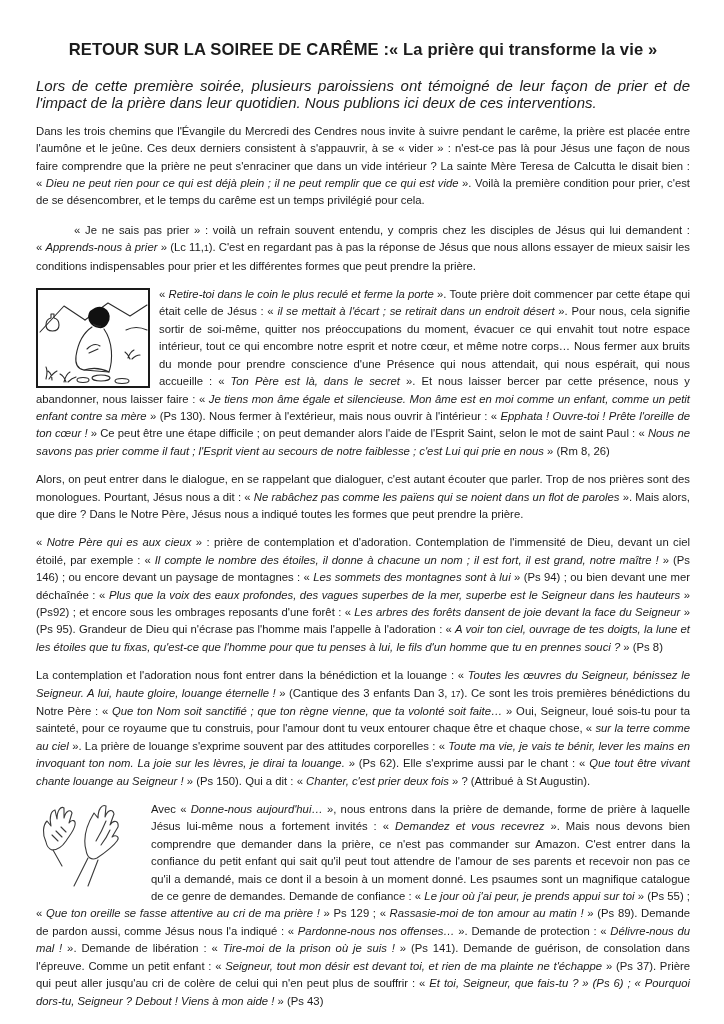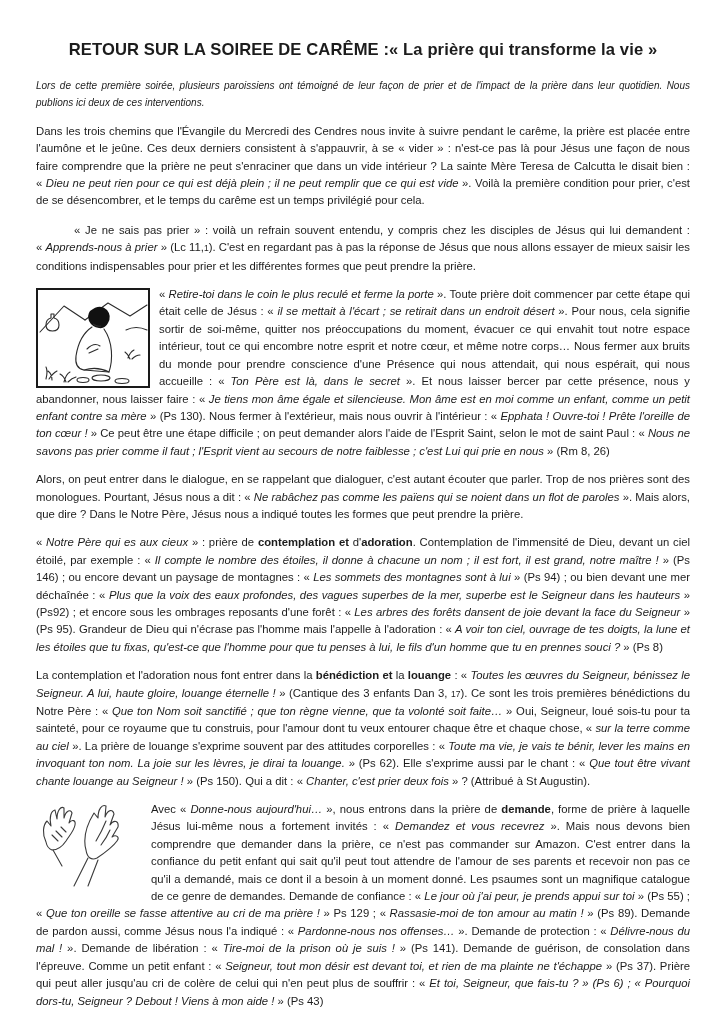--- a/index.html
+++ b/index.html
@@ -3,25 +3,25 @@
 <meta charset="utf-8">
 <style>
   html,body{margin:0;padding:0;background:#ffffff;}
   body{width:724px;height:1024px;overflow:hidden;color:#1c1c1c;
        font-family:"Liberation Sans","DejaVu Sans",sans-serif;}
   .page{box-sizing:border-box;width:724px;height:780px;padding:26px 34px 0 36px;
         text-align:justify;font-size:11.3px;line-height:17.4px;}
   h1.title{font-size:16.6px;line-height:20px;font-weight:700;text-align:center;
            margin:14px 0 17px 0;letter-spacing:.1px;}
   p{margin:0 0 11px 0;}
-  p.intro{font-style:italic;font-size:10px;}
+  p.intro{font-style:italic;font-size:15px;}
   p.joined{margin-bottom:12px;}
   p.indented{text-indent:38px;margin-top:12px;}
   .ri{font-style:italic;}
-  .rb{font-weight:700;}
+  .rb{font-weight:400;}
   .rs{font-size:8.5px;}
   .float-sec{overflow:visible;}
   .float-sec::after{content:"";display:block;clear:both;height:0;}
   .img-frame{float:left;width:114px;height:100px;border:2px solid #1a1a1a;
              background:#fff;margin:2px 9px 2px 0;box-sizing:border-box;}
   .img-frame svg{display:block;width:110px;height:96px;}
   .hands-wrap{float:left;width:106px;height:84px;margin:3px 9px 1px 0;}
   .hands-wrap svg{display:block;width:106px;height:84px;}
 </style>
 </head>

